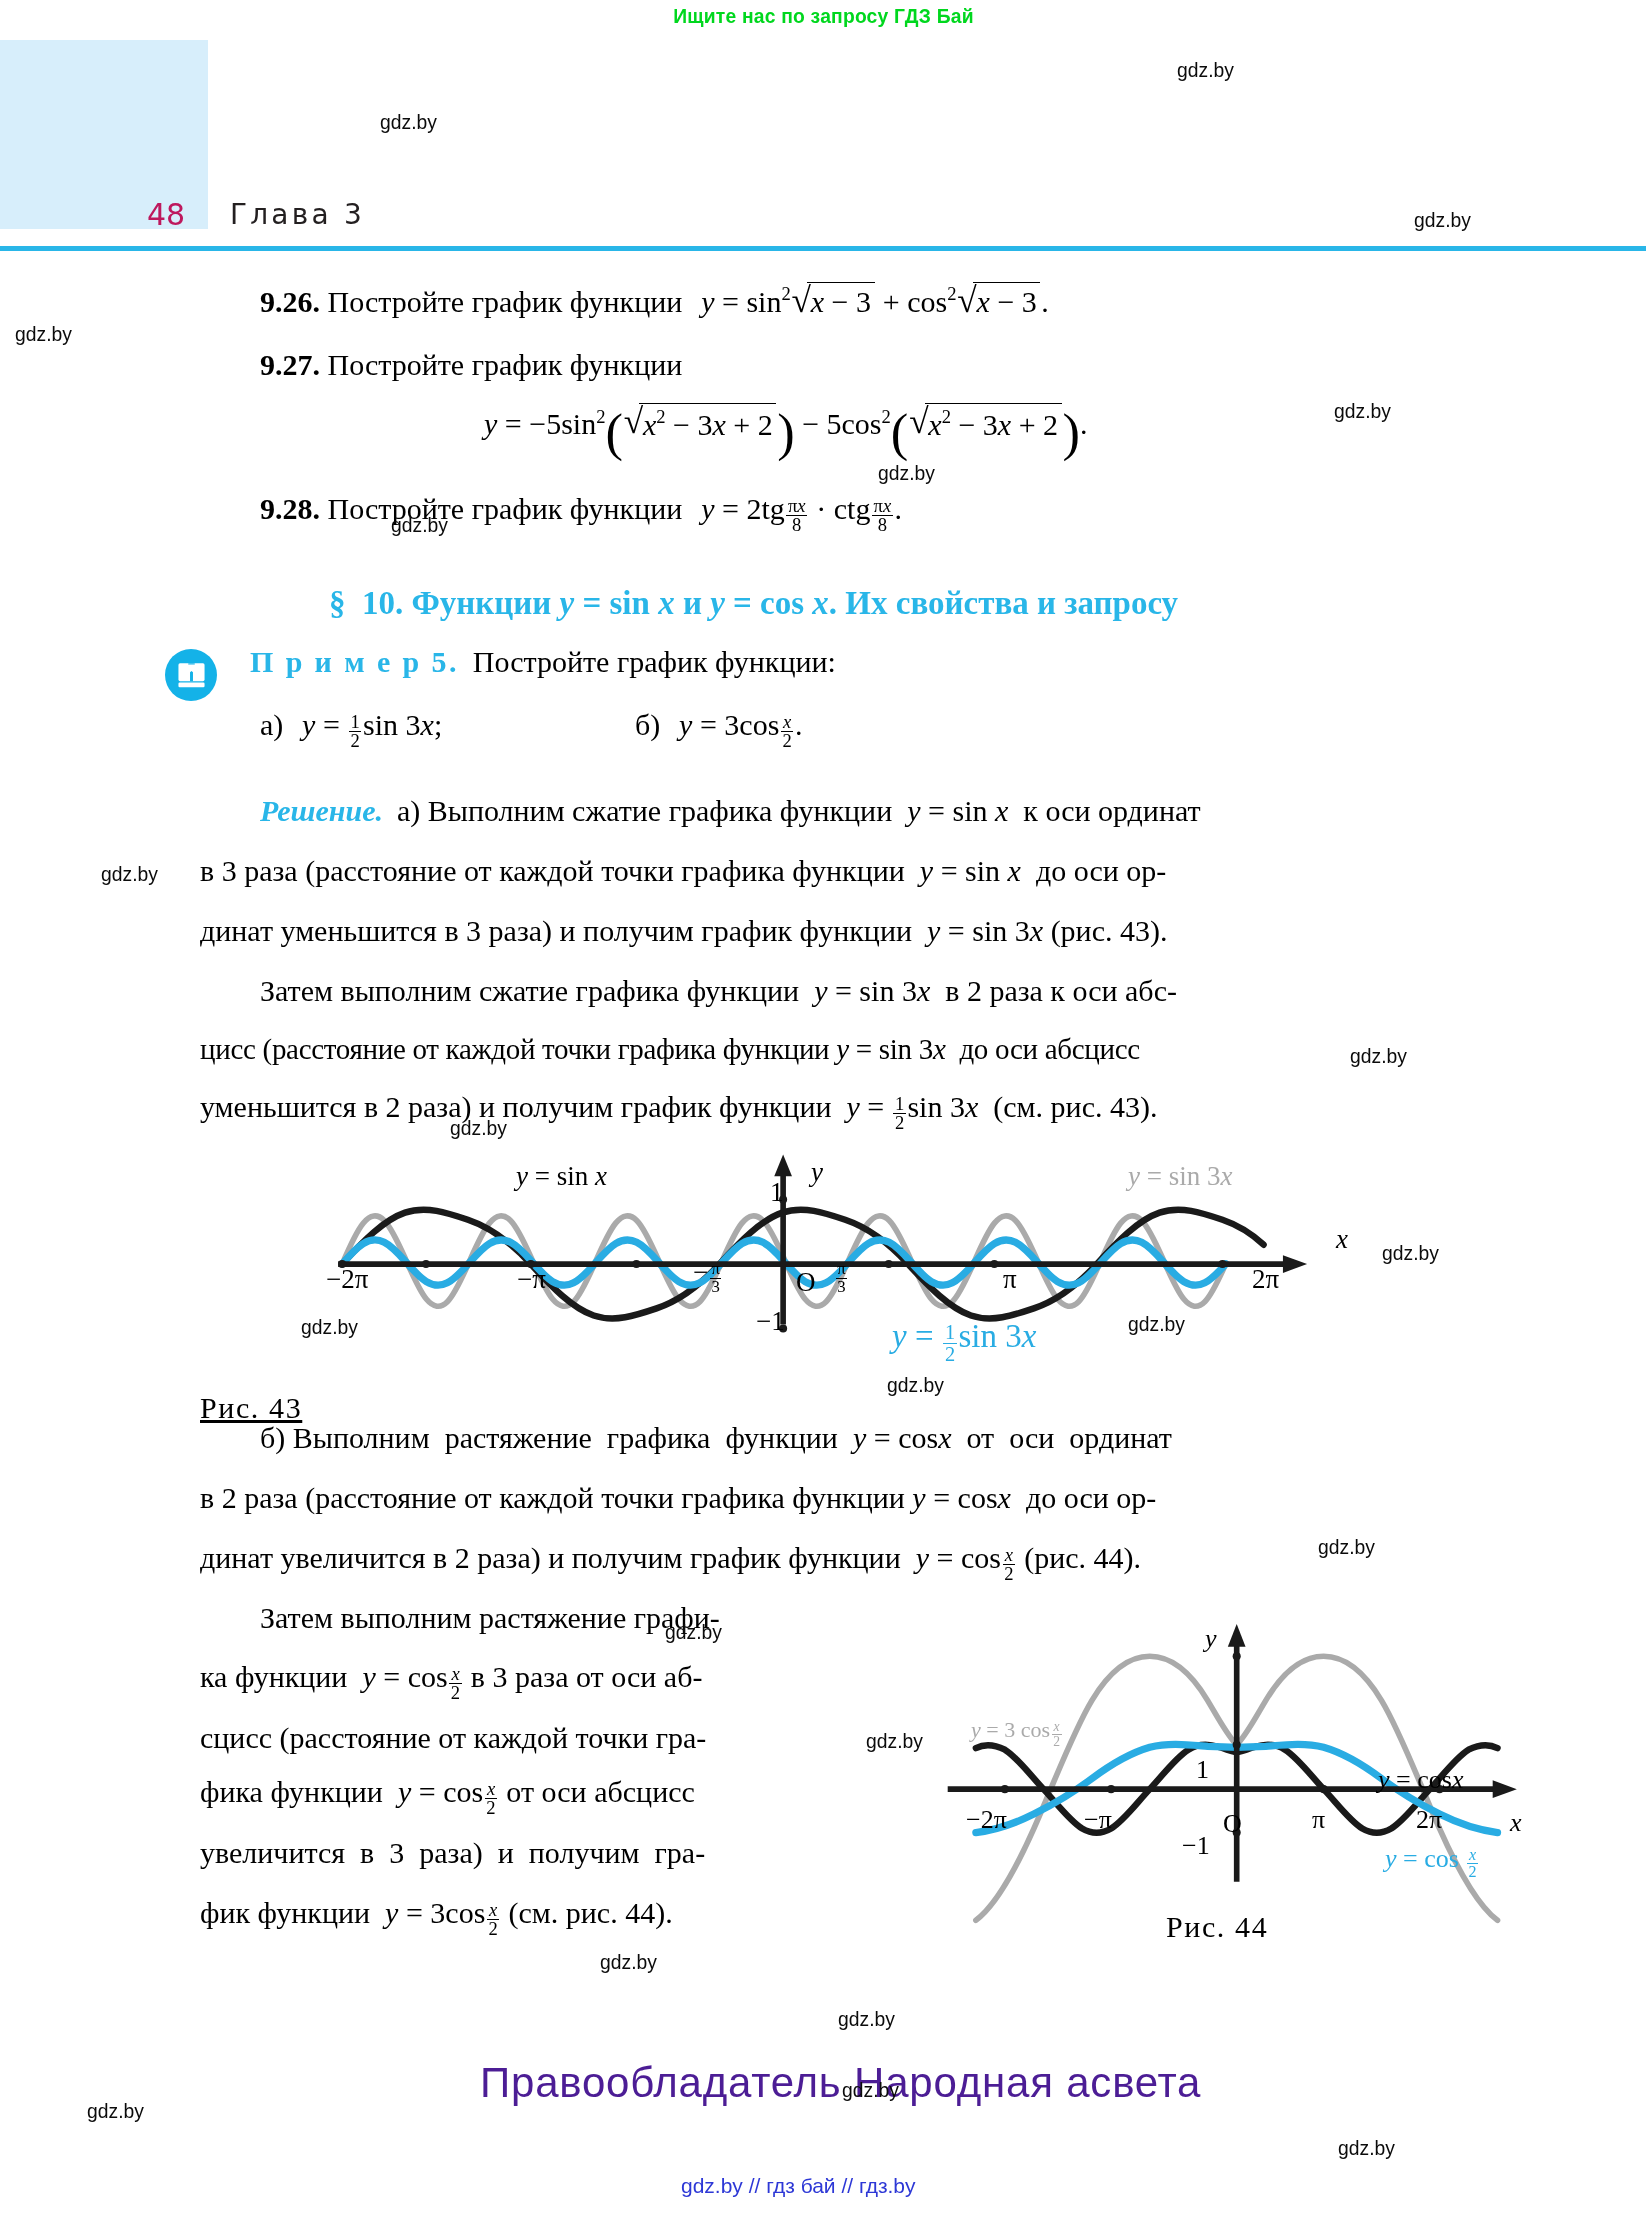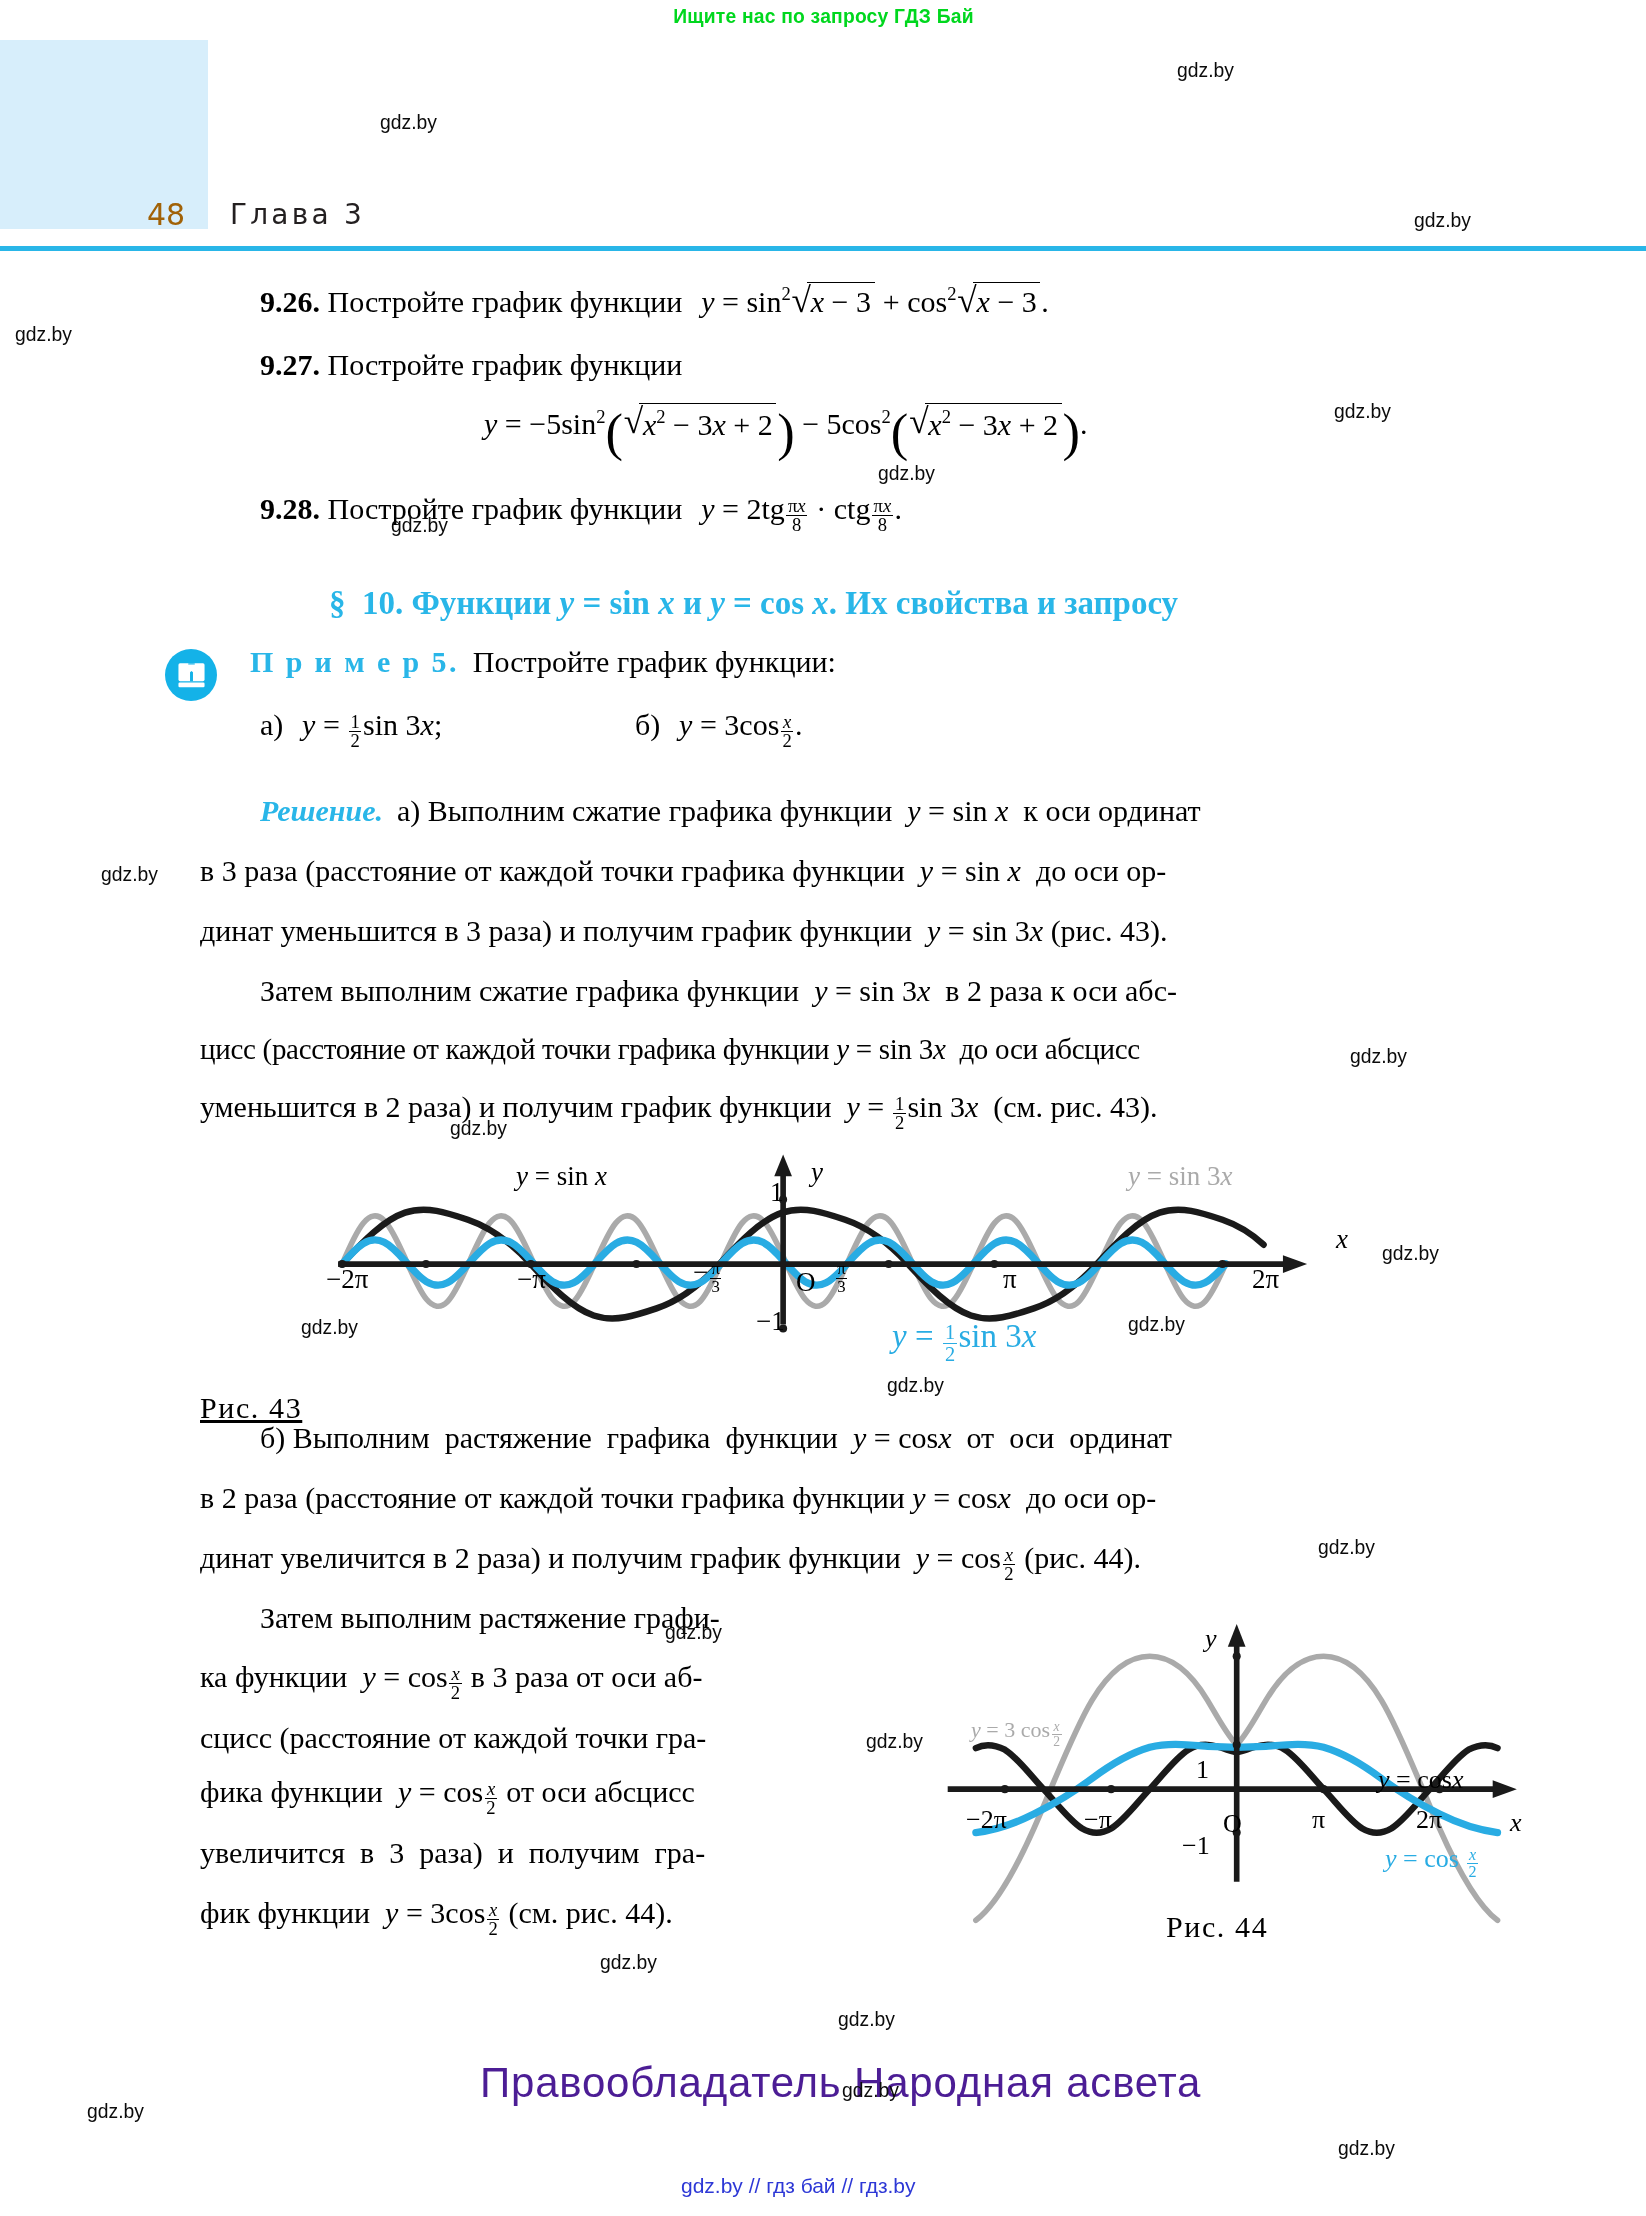--- a/index.html
+++ b/index.html
@@ -14,21 +14,21 @@
   #promo{
     top:6.4px;left:0;width:1647px;text-align:center;
     color:#00d71e;font-family:"Liberation Sans",sans-serif;
     font-weight:bold;font-size:19.3px;letter-spacing:0.2px;
   }
 
   
   #hdr-tint{ left:0; top:40px; width:208px; height:189px; background:#d7eefb;}
   #hdr-rule{ left:0; top:246px; width:1647px; height:4.8px; background:#29b6e8;}
   #page-num{ left:147px; top:197px; font-family:"DejaVu Sans",sans-serif;
-             font-size:30px; color:#a16207;}
+             font-size:30px; color:#be185d;}
   #chapter{  left:230px; top:198px; font-family:"DejaVu Sans",sans-serif;
              font-size:28px; color:#231f20; letter-spacing:3.2px;}
 
   
   .body-text{font-family:"Liberation Serif",serif;font-size:30px;color:#000;white-space:nowrap;}
   .num{font-weight:bold;}
   .mi{font-style:italic;}
   .mup{font-style:normal;}
 
   

